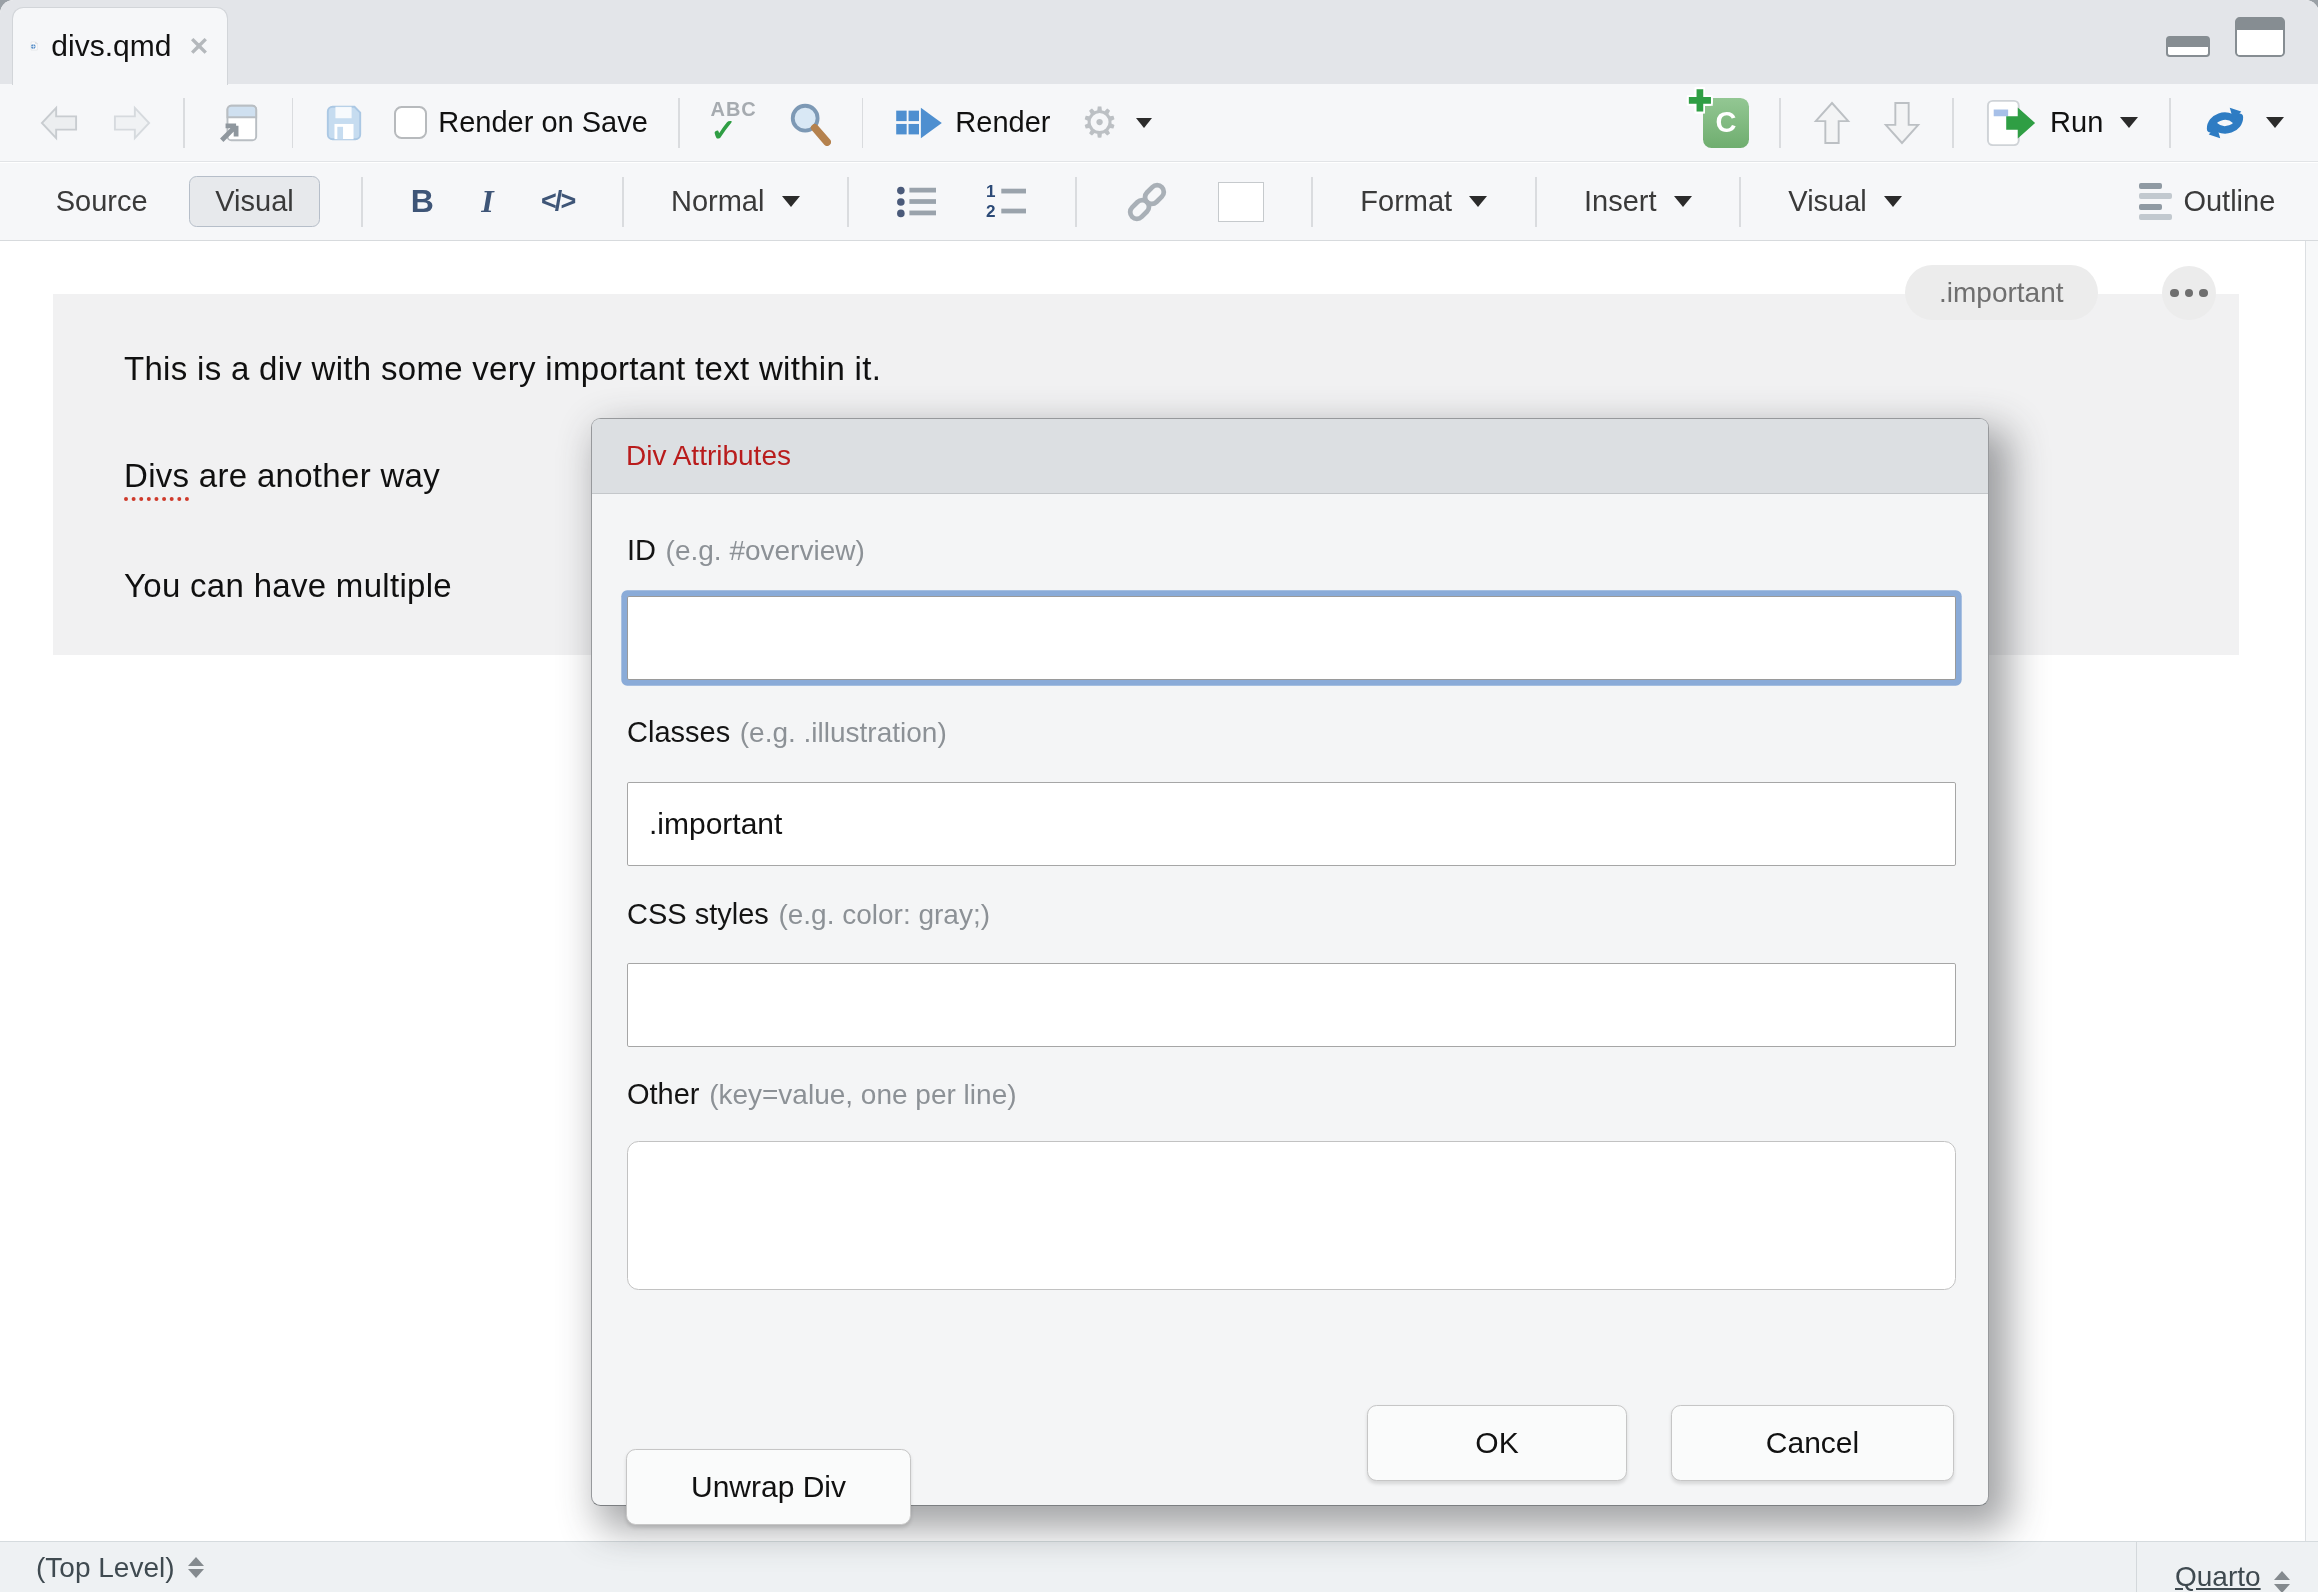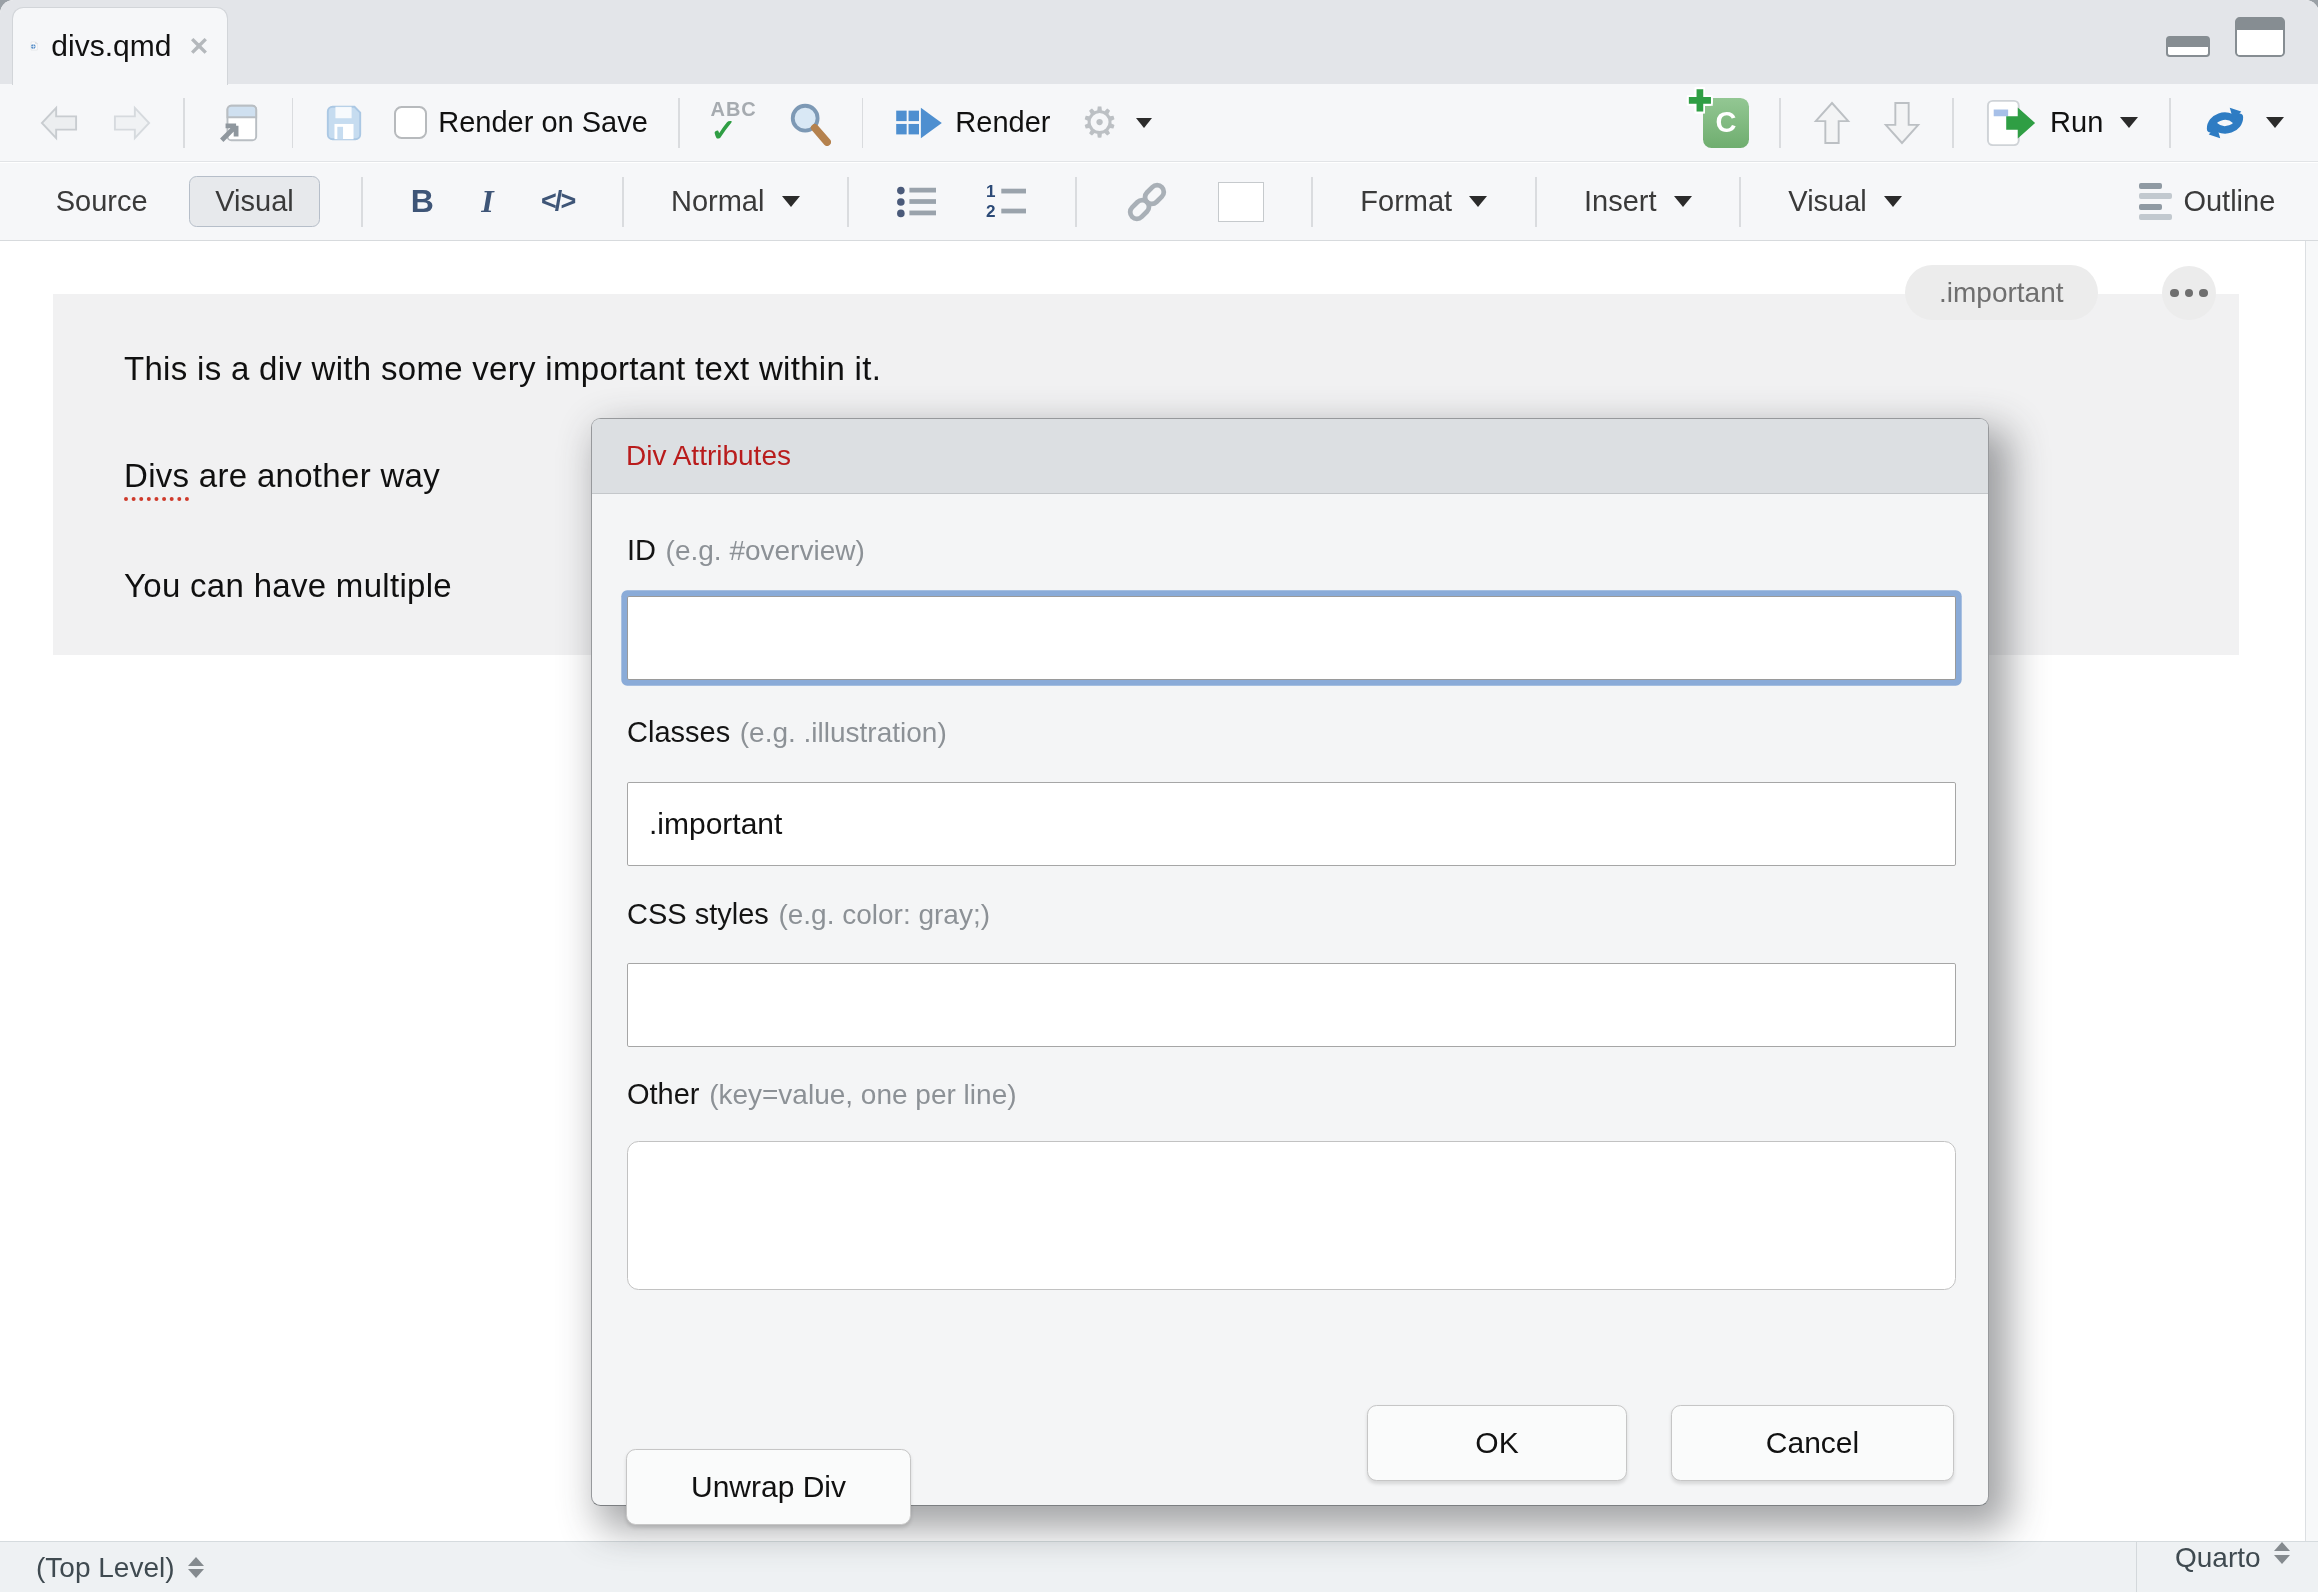--- a/index.html
+++ b/index.html
@@ -96,21 +96,21 @@
     border:1.9px solid #c6c6c6; border-radius:9.6px; box-shadow:0 2.9px 3.8px rgba(0,0,0,0.12);
     font-size:30px; color:#111; display:flex; align-items:center; justify-content:center; }
   .btn-unwrap { left:34px; width:285px;margin-top:44px; }
   .btn-ok { right:361px; width:260px; }
   .btn-cancel { right:34px; width:283px; }
   
   .statusbar { position:absolute; left:0; top:1541px; width:100%; height:52px; background:#eef1f3;
     border-top:1.9px solid #d5dbde; display:flex; align-items:center; }
   .status-left { display:flex; align-items:center; gap:13.4px; padding-left:36px; font-size:28px; color:#3f4a50; }
   .status-right { margin-left:auto; height:100%; border-left:1.9px solid #d3d8db; display:flex;
-    align-items:flex-start; gap:13.4px; padding:0 29px 0 38px; font-size:28px; color:#3f4a50; }
+    align-items:flex-end; gap:13.4px; padding:0 29px 0 38px; font-size:28px; color:#3f4a50;text-decoration:underline; }
   .updown { display:inline-flex; flex-direction:column; gap:3.8px; }
   .updown i { display:block; width:0; height:0; border-left:8.6px solid transparent; border-right:8.6px solid transparent; }
   .updown .u { border-bottom:9.6px solid #848a8e; }
   .updown .d { border-top:9.6px solid #848a8e; }
 </style>
 </head>
 <body>
 
 <div id="app">
 

